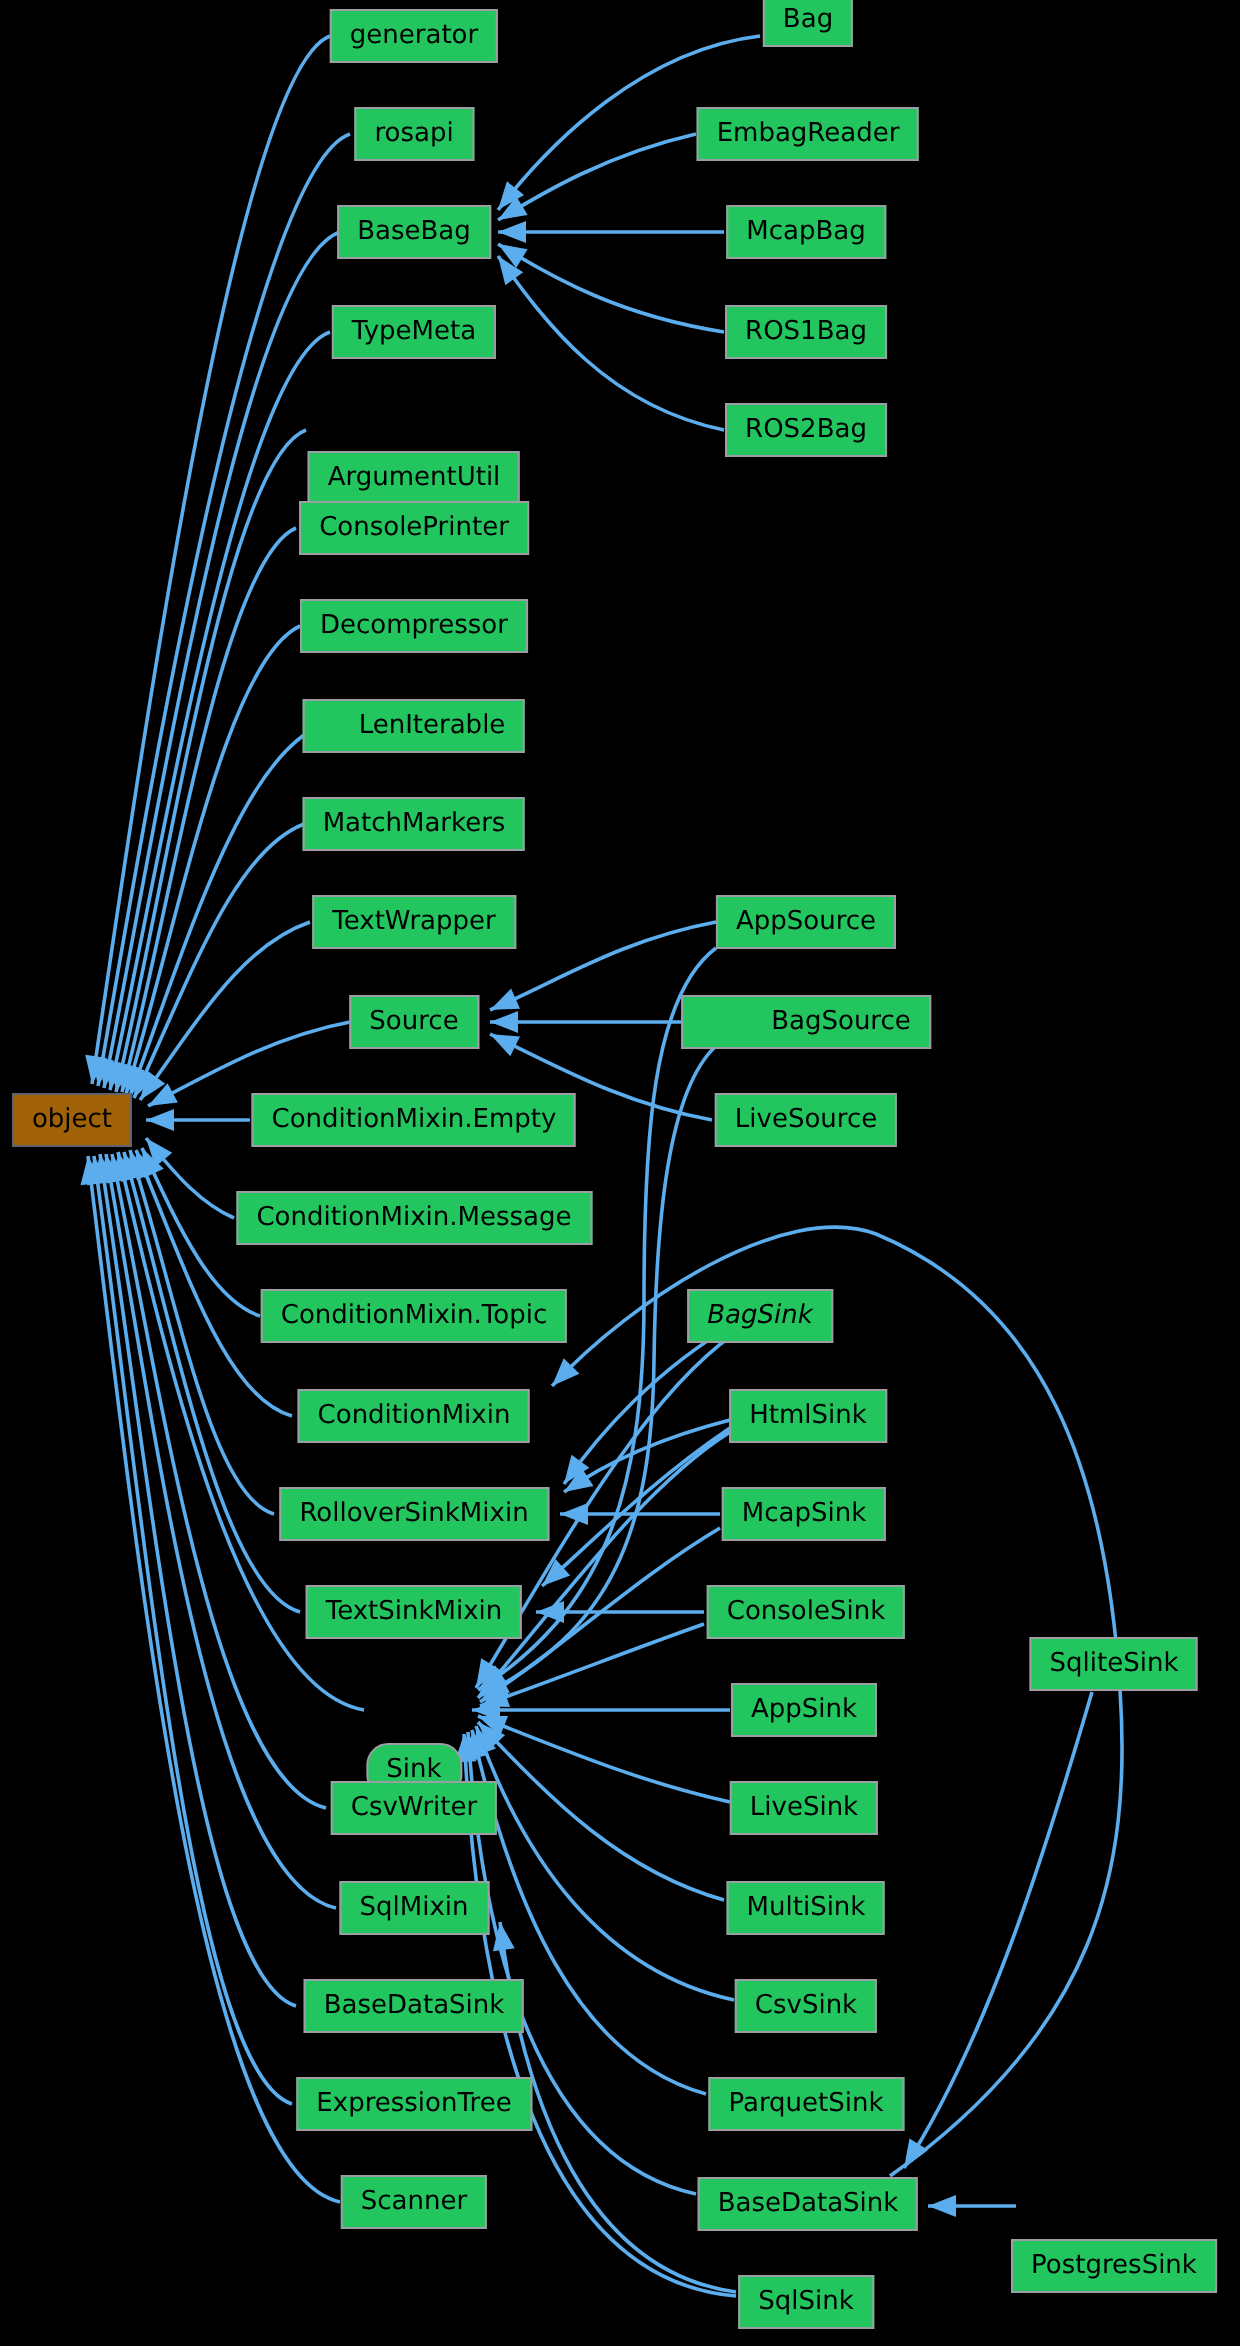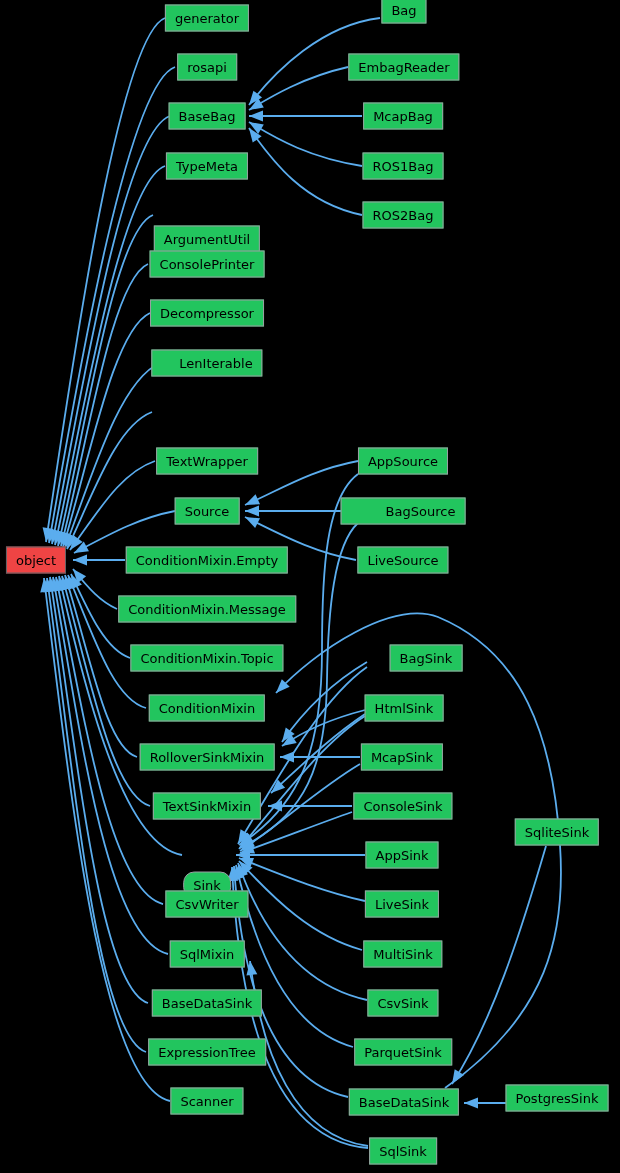--- a/index.html
+++ b/index.html
@@ -3,21 +3,21 @@
 <meta charset="utf-8">
 <style>
   html,body{margin:0;padding:0;background:#000;}
   #canvas{position:relative;width:620px;height:1173px;background:#000;overflow:hidden;
           font-family:"DejaVu Sans","Liberation Sans",sans-serif;}
   #edges{position:absolute;left:0;top:0;z-index:0;}
   #nodes{position:absolute;left:0;top:0;width:100%;height:100%;z-index:1;pointer-events:none;}
   .node{position:absolute;transform:translate(-50%,-50%);background:#22c55e;
         border:1px solid #9b9fa3;color:#000;font-size:13px;line-height:19px;
         padding:3px 9px;white-space:nowrap;pointer-events:auto;cursor:pointer;}
-  .node.hl{background:#ef4444;border-color:#606468;cursor:default;}
+  .node.hl{background:#a16207;border-color:#606468;cursor:default;}
 </style>
 </head>
 <body>
 
 <div id="canvas">
   <svg id="edges" width="620" height="1173" viewBox="0 0 620 1173">
       <path d="M 165 18 C 118 36, 70 380, 46 542" fill="none" stroke="#5badee" stroke-width="1.8"></path>
       <polygon points="46,542 42.60542847679408,527.346437833283 53.487285497029994,528.9542897515711" fill="#5badee"></polygon>
       <path d="M 175 67 C 126 84, 74 400, 49 543" fill="none" stroke="#5badee" stroke-width="1.8"></path>
       <polygon points="49,543 45.98502831426036,528.2636522253921 56.82172817846744,530.1520208475353" fill="#5badee"></polygon>
@@ -127,20 +127,21 @@
   <div id="nodes">
       <div class="node hl" style="left: 36px; top: 560px;">object</div>
       <div class="node" style="left: 207px; top: 18px;">generator</div>
       <div class="node" style="left: 207px; top: 67px;">rosapi</div>
       <div class="node" style="left: 207px; top: 116px;">BaseBag</div>
       <div class="node" style="left: 207px; top: 166px;">TypeMeta</div>
       <div class="node" style="left: 207px; top: 215px; margin-top: 24px;">ArgumentUtil</div>
       <div class="node" style="left: 207px; top: 264px;">ConsolePrinter</div>
       <div class="node" style="left: 207px; top: 313px;">Decompressor</div>
       <div class="node" style="left: 207px; top: 363px; padding-left: 27px;">LenIterable</div>
+      <div class="node" style="left: 207px; top: 412px;">MatchMarkers</div>
       <div class="node" style="left: 207px; top: 461px;">TextWrapper</div>
       <div class="node" style="left: 207px; top: 511px;">Source</div>
       <div class="node" style="left: 207px; top: 560px;">ConditionMixin.Empty</div>
       <div class="node" style="left: 207px; top: 609px;">ConditionMixin.Message</div>
       <div class="node" style="left: 207px; top: 658px;">ConditionMixin.Topic</div>
       <div class="node" style="left: 207px; top: 708px;">ConditionMixin</div>
       <div class="node" style="left: 207px; top: 757px;">RolloverSinkMixin</div>
       <div class="node" style="left: 207px; top: 806px;">TextSinkMixin</div>
       <div class="node" style="left: 207px; top: 885px; border-radius: 11px;">Sink</div>
       <div class="node" style="left: 207px; top: 904px;">CsvWriter</div>
@@ -149,27 +150,27 @@
       <div class="node" style="left: 207px; top: 1052px;">ExpressionTree</div>
       <div class="node" style="left: 207px; top: 1101px;">Scanner</div>
       <div class="node" style="left: 404px; top: 10px;">Bag</div>
       <div class="node" style="left: 404px; top: 67px;">EmbagReader</div>
       <div class="node" style="left: 403px; top: 116px;">McapBag</div>
       <div class="node" style="left: 403px; top: 166px;">ROS1Bag</div>
       <div class="node" style="left: 403px; top: 215px;">ROS2Bag</div>
       <div class="node" style="left: 403px; top: 461px;">AppSource</div>
       <div class="node" style="left: 403px; top: 511px; padding-left: 44px;">BagSource</div>
       <div class="node" style="left: 403px; top: 560px;">LiveSource</div>
-      <div class="node" style="left: 426px; top: 658px;">BagSink</div>
+      <div class="node" style="left: 380px; top: 658px; font-style: italic;">BagSink</div>
       <div class="node" style="left: 404px; top: 708px;">HtmlSink</div>
       <div class="node" style="left: 402px; top: 757px;">McapSink</div>
       <div class="node" style="left: 403px; top: 806px;">ConsoleSink</div>
       <div class="node" style="left: 402px; top: 855px;">AppSink</div>
       <div class="node" style="left: 402px; top: 904px;">LiveSink</div>
       <div class="node" style="left: 403px; top: 954px;">MultiSink</div>
       <div class="node" style="left: 403px; top: 1003px;">CsvSink</div>
       <div class="node" style="left: 403px; top: 1052px;">ParquetSink</div>
       <div class="node" style="left: 404px; top: 1102px;">BaseDataSink</div>
       <div class="node" style="left: 403px; top: 1151px;">SqlSink</div>
       <div class="node" style="left: 557px; top: 832px;">SqliteSink</div>
-      <div class="node" style="left: 557px; top: 1098px; text-align: center;">PostgresSink</div>
+      <div class="node" style="left: 557px; top: 1133px; text-align: center;">PostgresSink</div>
     </div>
 </div>
 
 </body></html>

